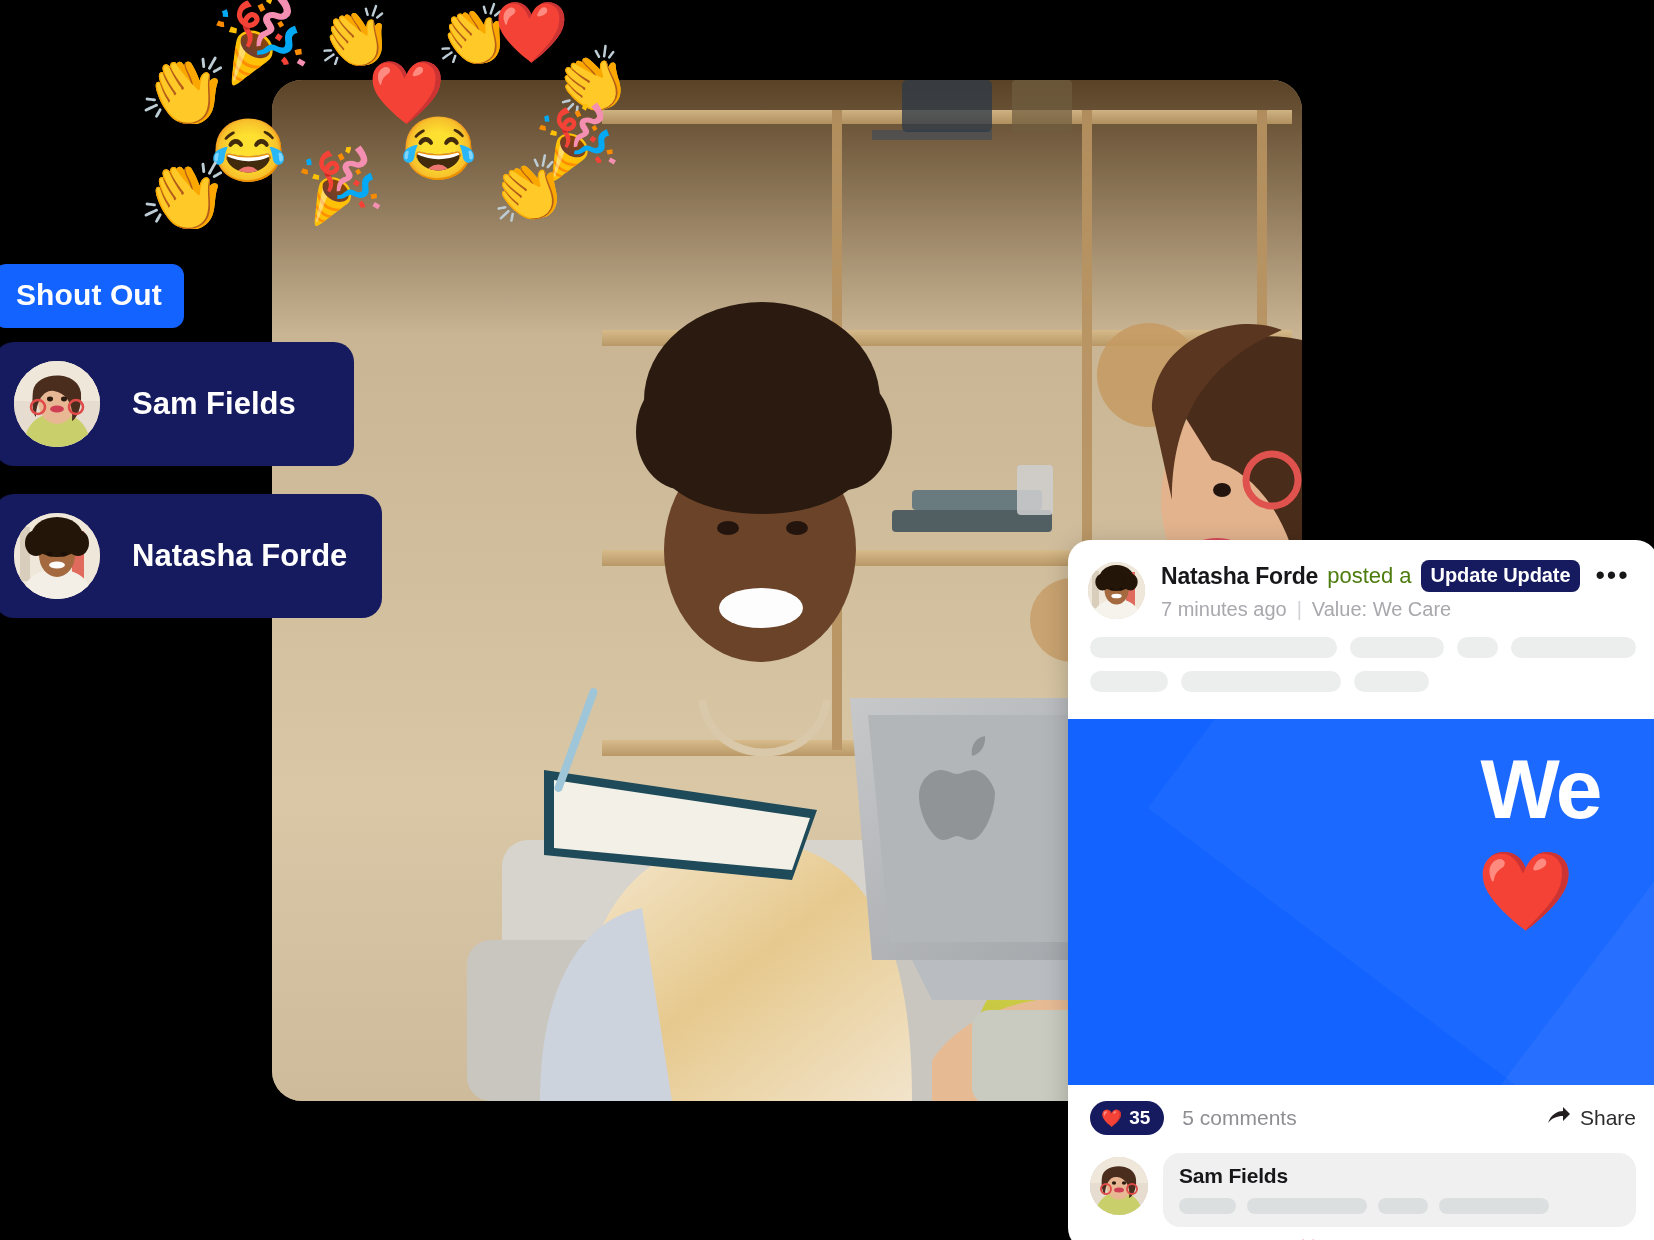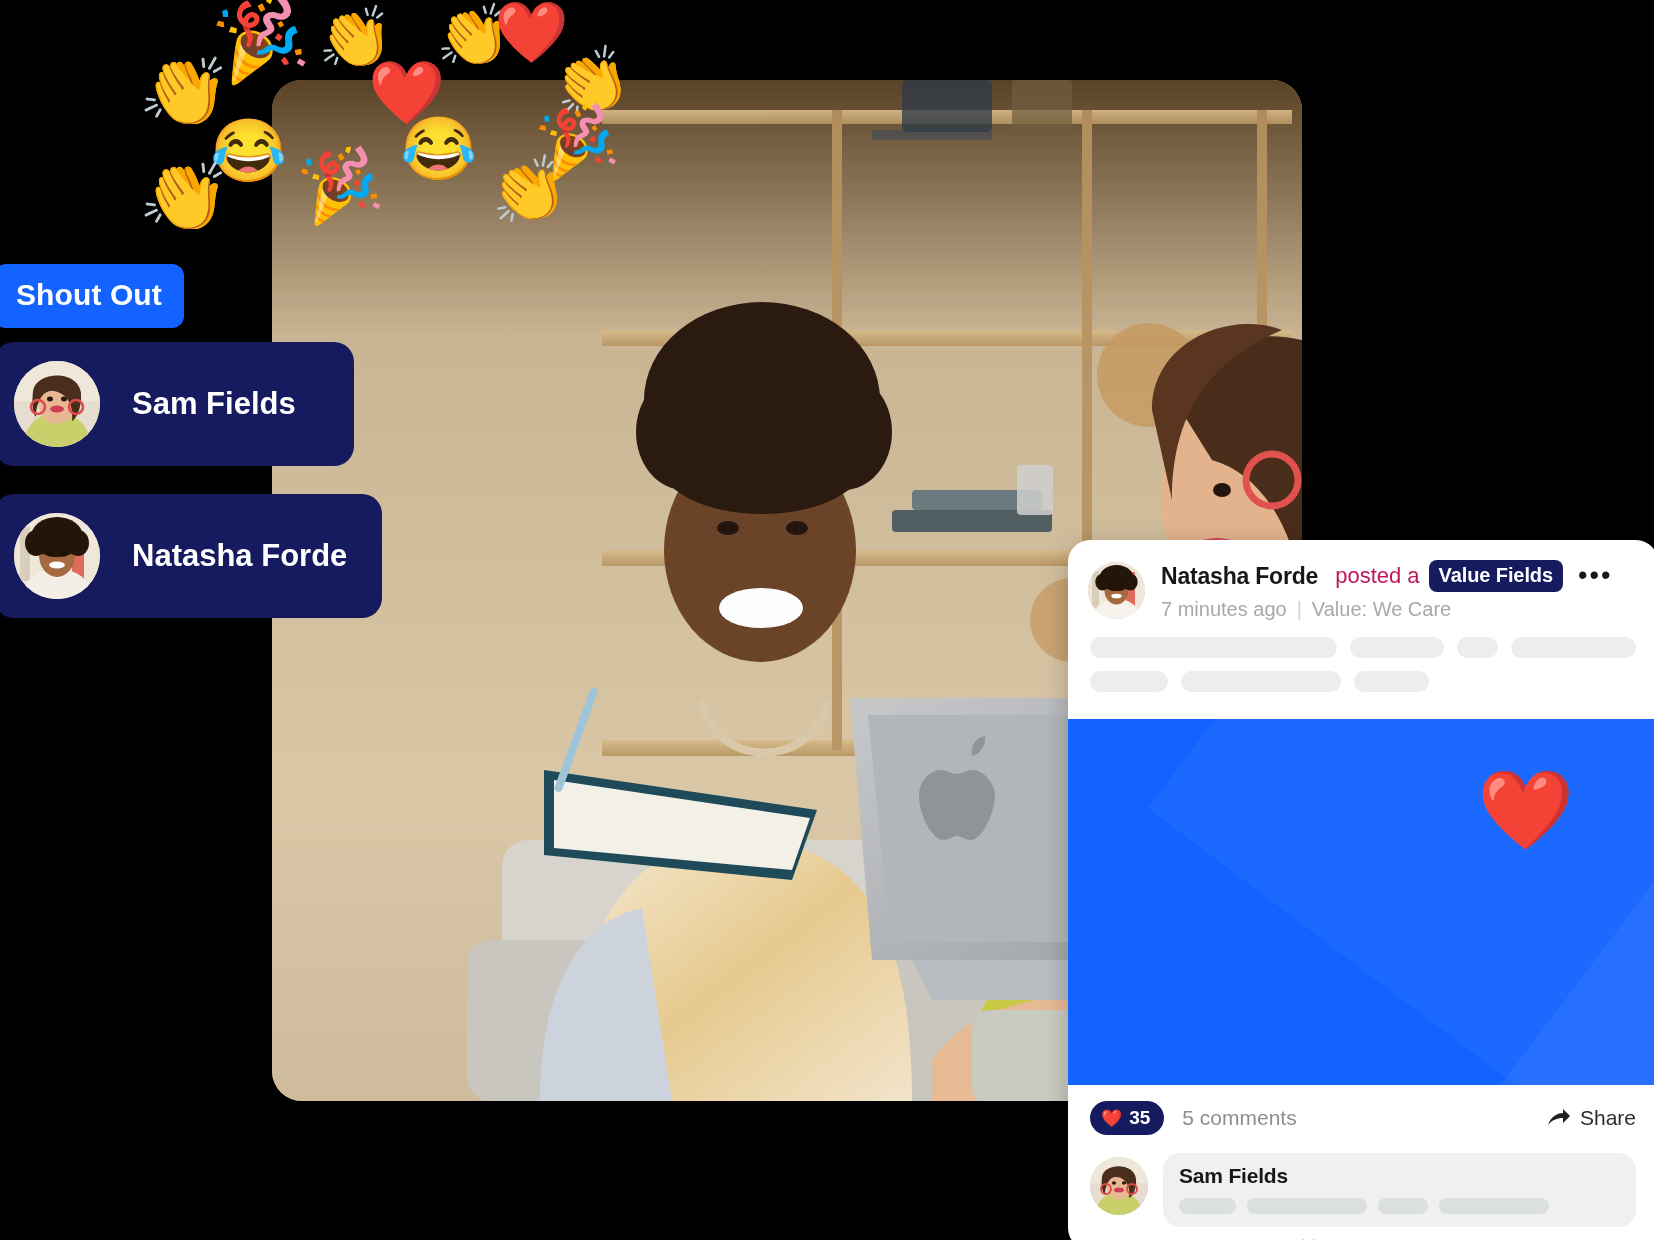--- a/index.html
+++ b/index.html
@@ -113,22 +113,21 @@
     white-space: nowrap;
   }
   .author-name {
     font-size: 23px;
     font-weight: bold;
     color: #17171a;
     letter-spacing: -.2px;
   }
   .posted-a {
     font-size: 22px;
-    color: #be185d;
-    margin-left: 8px;
+    color: #4d7c0f;
   }
   .value-badge {
     background: #161a5e;
     color: #ffffff;
     font-size: 20px;
     font-weight: bold;
     border-radius: 8px;
     padding: 4px 10px 5px 10px;
     letter-spacing: -.1px;
   }
@@ -223,21 +222,20 @@
   .react-chip .hrt { font-size: 17px; line-height: 1; }
   .comments-count {
     margin-left: 18px;
     font-size: 21px;
     color: #8e8e93;
     cursor: pointer;
   }
   .share-btn {
     margin-left: auto;
     display: flex;
-    align-items: center;
     gap: 9px;
     font-size: 21px;
     color: #2c2c2e;
     cursor: pointer;
   }
   .share-btn svg { display:block; }
 
   
   #comment-block {
     display: flex;
@@ -453,21 +451,21 @@
           <ellipse cx="42.5" cy="20" rx="7.2" ry="8.6" fill="#241509"></ellipse>
           <ellipse cx="24" cy="27" rx="2" ry="1.6" fill="#1b0f07"></ellipse>
           <ellipse cx="33" cy="27" rx="2" ry="1.6" fill="#1b0f07"></ellipse>
           <ellipse cx="28.5" cy="34" rx="5.2" ry="2.3" fill="#fdfdfd"></ellipse>
         </svg>
       </div>
       <div class="htext">
         <div class="hline1">
           <span class="author-name">Natasha Forde</span>
           <span class="posted-a">posted a</span>
-          <span class="value-badge">Value Fields</span>
+          <span class="value-badge">Update Update</span>
           <span class="dots-menu">•••</span>
         </div>
         <div class="hline2">
           <span>7 minutes ago</span>
           <span class="hsep">|</span>
           <span>Value: We Care</span>
         </div>
       </div>
     </div>
 
@@ -482,20 +480,21 @@
         <div class="sk" style="width:78px"></div>
         <div class="sk" style="width:160px"></div>
         <div class="sk" style="width:75px"></div>
       </div>
     </div>
 
     <div id="value-banner">
       <div class="sheen-a"></div>
       <div class="sheen-b"></div>
       <div class="vb-inner">
+        <div class="value-line">We</div>
         <div class="value-heart">❤️</div>
       </div>
     </div>
 
     <div id="reactions-bar">
       <div class="react-chip">
         <span class="hrt">❤️</span>
         <span>35</span>
       </div>
       <div class="comments-count">5 comments</div>

